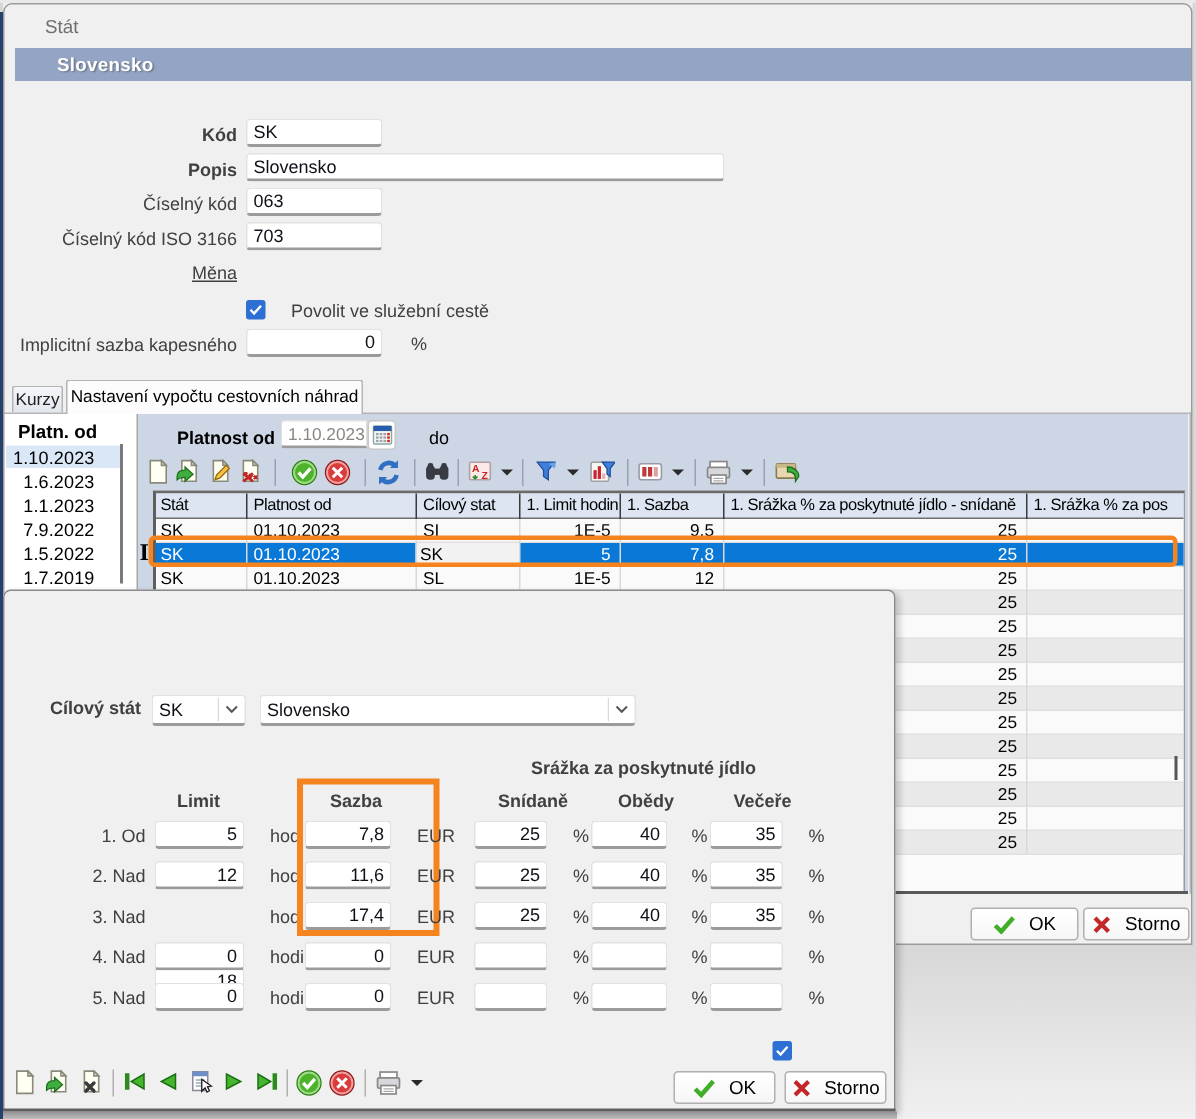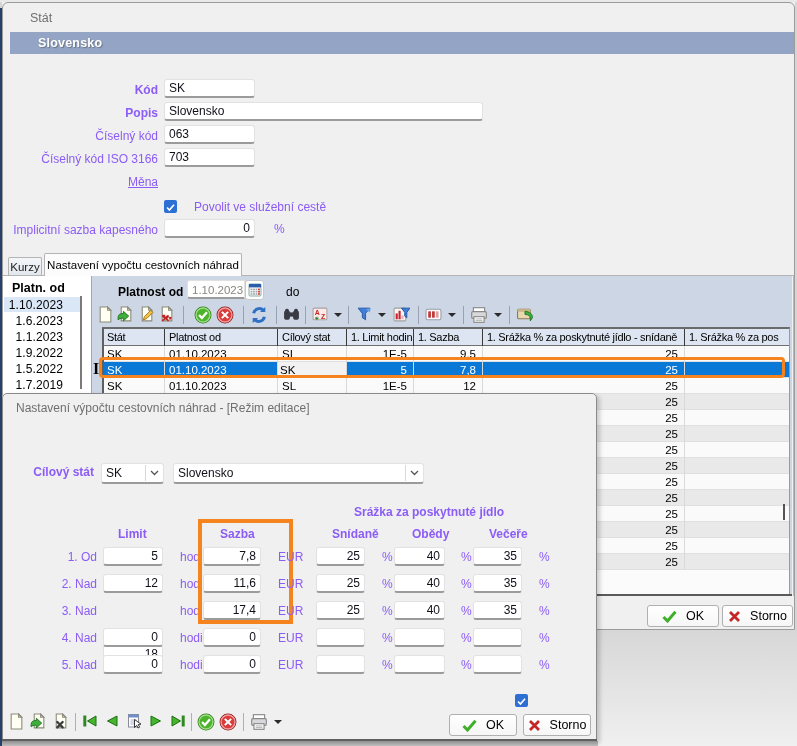--- a/index.html
+++ b/index.html
@@ -1,19 +1,19 @@
 <!DOCTYPE html>
 <html><head><meta charset="utf-8"><style>
 *{margin:0;padding:0;box-sizing:border-box;}
 html,body{width:797px;height:746px;}
 body{font-family:"Liberation Sans",sans-serif;background:#d2d2d2;position:relative;overflow:hidden;}
 #page{position:absolute;left:0;top:0;width:797px;height:746px;background:#d6d6d6;}
 .abs{position:absolute;}
 .b{font-weight:bold;}
-.lbl{position:absolute;font-size:12px;color:#8b5cf6;white-space:nowrap;padding-left:12px;}
+.lbl{position:absolute;font-size:12px;color:#404040;white-space:nowrap;padding-left:12px;}
 .r{text-align:right;}
 .inp{position:absolute;background:#fff;border:1px solid #e2e2e2;border-bottom:2px solid #9b9b9b;border-radius:3px;font-size:12px;color:#101019;display:flex;align-items:center;padding:0 4px;white-space:nowrap;}
 .inp.num{justify-content:flex-end;}
 .blubar{position:absolute;background:#93a4c4;color:#fff;font-weight:bold;display:flex;align-items:center;}
 .tb-sep{position:absolute;width:1px;background:#98a2b2;}
 .caret{position:absolute;width:0;height:0;border-left:4px solid transparent;border-right:4px solid transparent;border-top:4px solid #2a2a2a;}
 .chev{position:absolute;right:1px;top:1px;bottom:1px;width:17px;background:#fff;border-left:1px solid #d9d9d9;border-radius:0 2px 2px 0;display:flex;align-items:center;justify-content:center;}
 .chev svg{display:block;}
 .cell{position:absolute;font-size:11.5px;white-space:nowrap;}
 .cell.hd{font-size:11px;letter-spacing:-.3px;overflow:hidden;}
@@ -54,21 +54,21 @@
   <div class="abs" style="left:6px;top:255px;width:34px;height:18px;background:linear-gradient(#f4f6f9,#e2e6ee);border:1px solid #b4b4b4;border-bottom:none;border-radius:2px 2px 0 0;font-size:11.5px;color:#222;display:flex;align-items:center;justify-content:center;">Kurzy</div>
   <div class="abs" style="left:0px;top:273px;width:793px;height:1px;background:#b4b4b4;"></div>
   <div class="abs" style="left:42px;top:251px;width:198px;height:23px;background:#fcfcfc;border:1px solid #b4b4b4;border-bottom:none;border-radius:2px 2px 0 0;font-size:11.5px;white-space:nowrap;color:#000;display:flex;align-items:center;justify-content:center;z-index:3;">Nastavení vypočtu cestovních náhrad</div>
 
   <div class="abs" style="left:1px;top:274px;width:89px;height:318px;background:#fff;border-right:1px solid #a8a8a8;">
     <div class="abs b" style="left:9px;top:5px;font-size:12.5px;">Platn. od</div>
     <div class="abs" style="left:1px;top:21px;width:77px;height:15px;background:#d9e7f7;"></div>
     <div class="abs r" style="left:0px;top:22px;width:60px;font-size:12px;letter-spacing:.1px;">1.10.2023</div>
     <div class="abs r" style="left:0px;top:38px;width:60px;font-size:12px;letter-spacing:.1px;">1.6.2023</div>
     <div class="abs r" style="left:0px;top:54px;width:60px;font-size:12px;letter-spacing:.1px;">1.1.2023</div>
-    <div class="abs r" style="left:0px;top:70px;width:60px;font-size:12px;letter-spacing:.1px;">1.9.2022</div>
+    <div class="abs r" style="left:0px;top:70px;width:60px;font-size:12px;letter-spacing:.1px;">7.9.2022</div>
     <div class="abs r" style="left:0px;top:86px;width:60px;font-size:12px;letter-spacing:.1px;">1.5.2022</div>
     <div class="abs r" style="left:0px;top:102px;width:60px;font-size:12px;letter-spacing:.1px;">1.7.2019</div>
     <div class="abs" style="left:77px;top:20px;width:2px;height:93px;background:#7a7a7a;"></div>
   </div>
 
   <div class="abs" id="bluearea" style="left:90px;top:274px;width:700px;height:318px;background:#cdd6e4;">
 
     <div class="abs b" style="left:26px;top:9px;font-size:12px;">Platnost od</div>
     <div class="abs" style="left:95px;top:4px;width:58px;height:19px;background:#fff;border:1px solid #e0e0e0;border-bottom:2px solid #9b9b9b;border-radius:3px 0 0 3px;font-size:11.5px;color:#8a8680;padding:3px 0 0 4px;">1.10.2023</div>
     <div class="abs" style="left:153px;top:4px;width:19px;height:20px;background:#fff;border:1px solid #c8c8c8;border-radius:3px;display:flex;align-items:center;justify-content:center;">
@@ -272,21 +272,20 @@
     <svg width="13" height="13" viewBox="0 0 13 13">
           <path d="M2 2l9 9M11 2l-9 9" stroke="#c32727" stroke-width="2.8" fill="none"></path>
         </svg>
         <span>Storno</span>
       </div>
 </div>
 
 <div class="abs" id="dialog" style="left:2px;top:393px;width:595px;height:348px;background:#f0f0f0;box-shadow:3px 2px 4px rgba(0,0,0,.18);border-radius:5px 5px 0 0;z-index:50;">
   <div class="abs" style="left:0;top:0;width:595px;height:348px;border:1px solid #8a8a8a;border-radius:5px 5px 0 0;z-index:40;pointer-events:none;"></div>
   <div class="abs" style="left:0;top:346px;width:595px;height:2px;background:#5f5f5f;z-index:41;"></div>
-  <div class="abs" style="left:14px;top:8px;font-size:12px;color:#6f6f6f;">Nastavení výpočtu cestovních náhrad - [Režim editace]</div>
 
   <div class="lbl b r" style="right:503px;top:72px;">Cílový stát</div>
   <div class="inp" style="left:99px;top:70px;width:63px;height:21px;">SK
     <div class="chev">
           <svg width="9" height="6" viewBox="0 0 9 6">
             <path d="M1 1l3.5 3.5L8 1" stroke="#555" stroke-width="1.3" fill="none"></path>
           </svg>
         </div></div>
   <div class="inp" style="left:171px;top:70px;width:251px;height:21px;">Slovensko
     <div class="chev">

